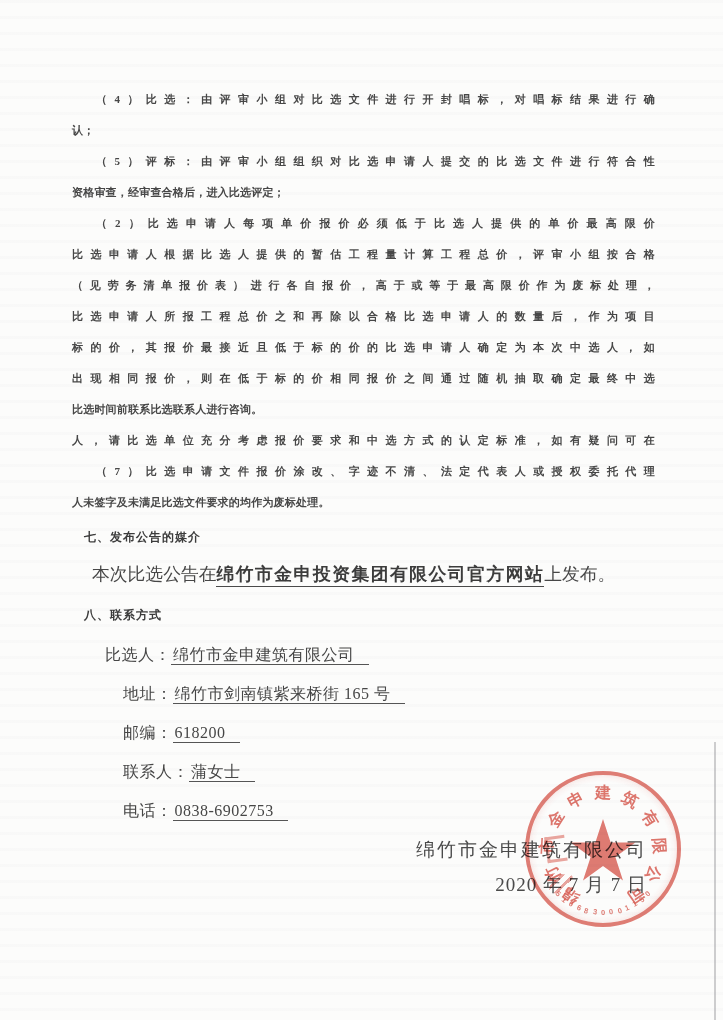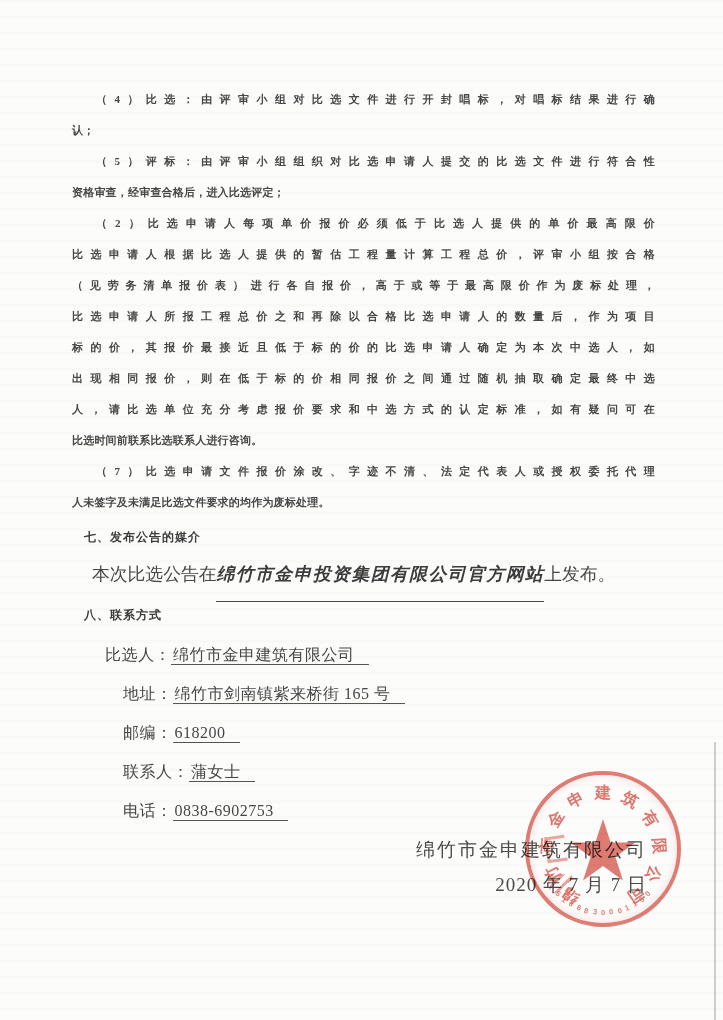--- a/index.html
+++ b/index.html
@@ -59,23 +59,22 @@
     margin-top: 6px;
     padding-left: 20px;
     font-size: 17.8px;
     line-height: 31px;
     color: #474747;
   }
   .publine .site {
     font-weight: 700;
     color: #3c3c3c;
     border-bottom: 1.6px solid #4a4a4a;
-    padding-bottom: 17px;
+    padding-bottom: 2px;
     letter-spacing: 1.5px;
-    font-style: italic;
   }
 
   
   .contact { margin-top: 4px; }
   .crow {
     line-height: 39px;
     font-size: 16px;
     color: #464646;
     margin-left: 51px;
   }
@@ -191,22 +190,22 @@
           <div class="pline first just">（5）评标：由评审小组组织对比选申请人提交的比选文件进行符合性</div>
           <div class="pline">资格审查，经审查合格后，进入比选评定；</div>
         </div>
         <div class="para">
           <div class="pline first just">（2）比选申请人每项单价报价必须低于比选人提供的单价最高限价</div>
           <div class="pline just">比选申请人根据比选人提供的暂估工程量计算工程总价，评审小组按合格</div>
           <div class="pline just">（见劳务清单报价表）进行各自报价，高于或等于最高限价作为废标处理，</div>
           <div class="pline just">比选申请人所报工程总价之和再除以合格比选申请人的数量后，作为项目</div>
           <div class="pline just">标的价，其报价最接近且低于标的价的比选申请人确定为本次中选人，如</div>
           <div class="pline just">出现相同报价，则在低于标的价相同报价之间通过随机抽取确定最终中选</div>
+          <div class="pline">比选时间前联系比选联系人进行咨询。</div>
           <div class="pline just">人，请比选单位充分考虑报价要求和中选方式的认定标准，如有疑问可在</div>
-          <div class="pline">比选时间前联系比选联系人进行咨询。</div>
         </div>
         <div class="para">
           <div class="pline first just">（7）比选申请文件报价涂改、字迹不清、法定代表人或授权委托代理</div>
           <div class="pline">人未签字及未满足比选文件要求的均作为废标处理。</div>
         </div>
       </div>
 
     <div class="heading h7">七、发布公告的媒介</div>
 
     <div class="publine"><span>本次比选公告在</span><span class="site">绵竹市金申投资集团有限公司官方网站</span><span>上发布。</span></div>

